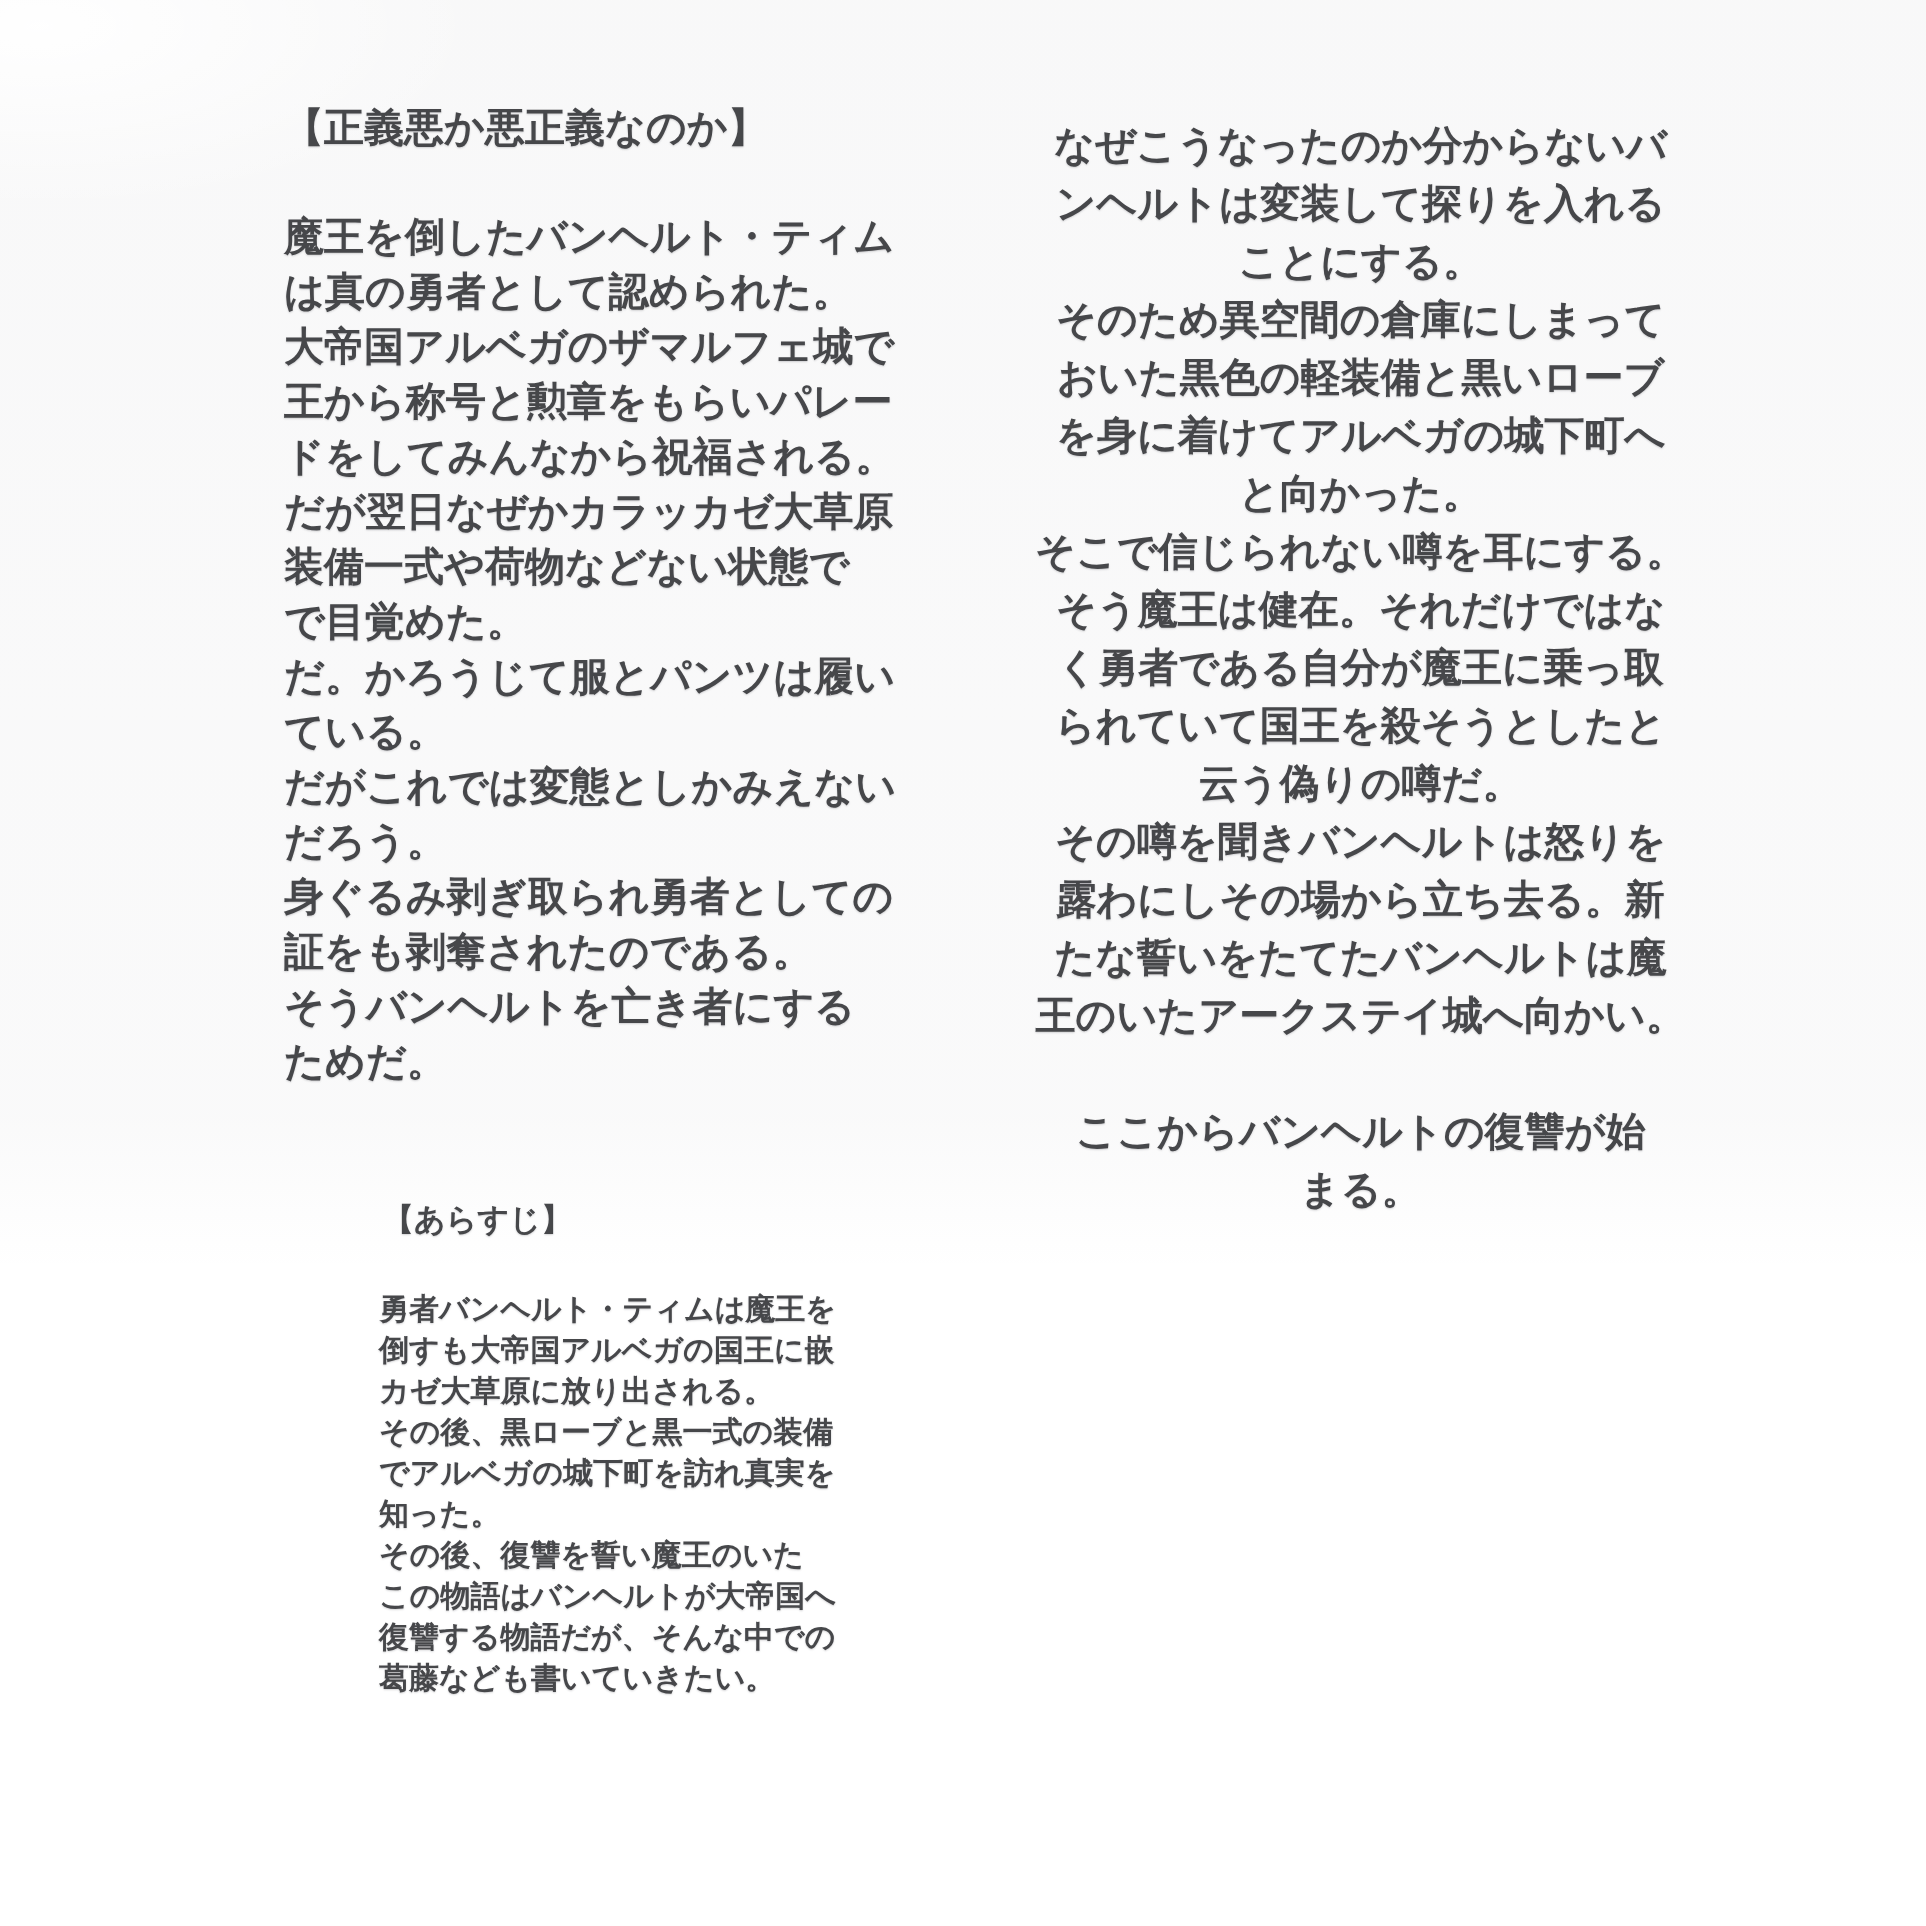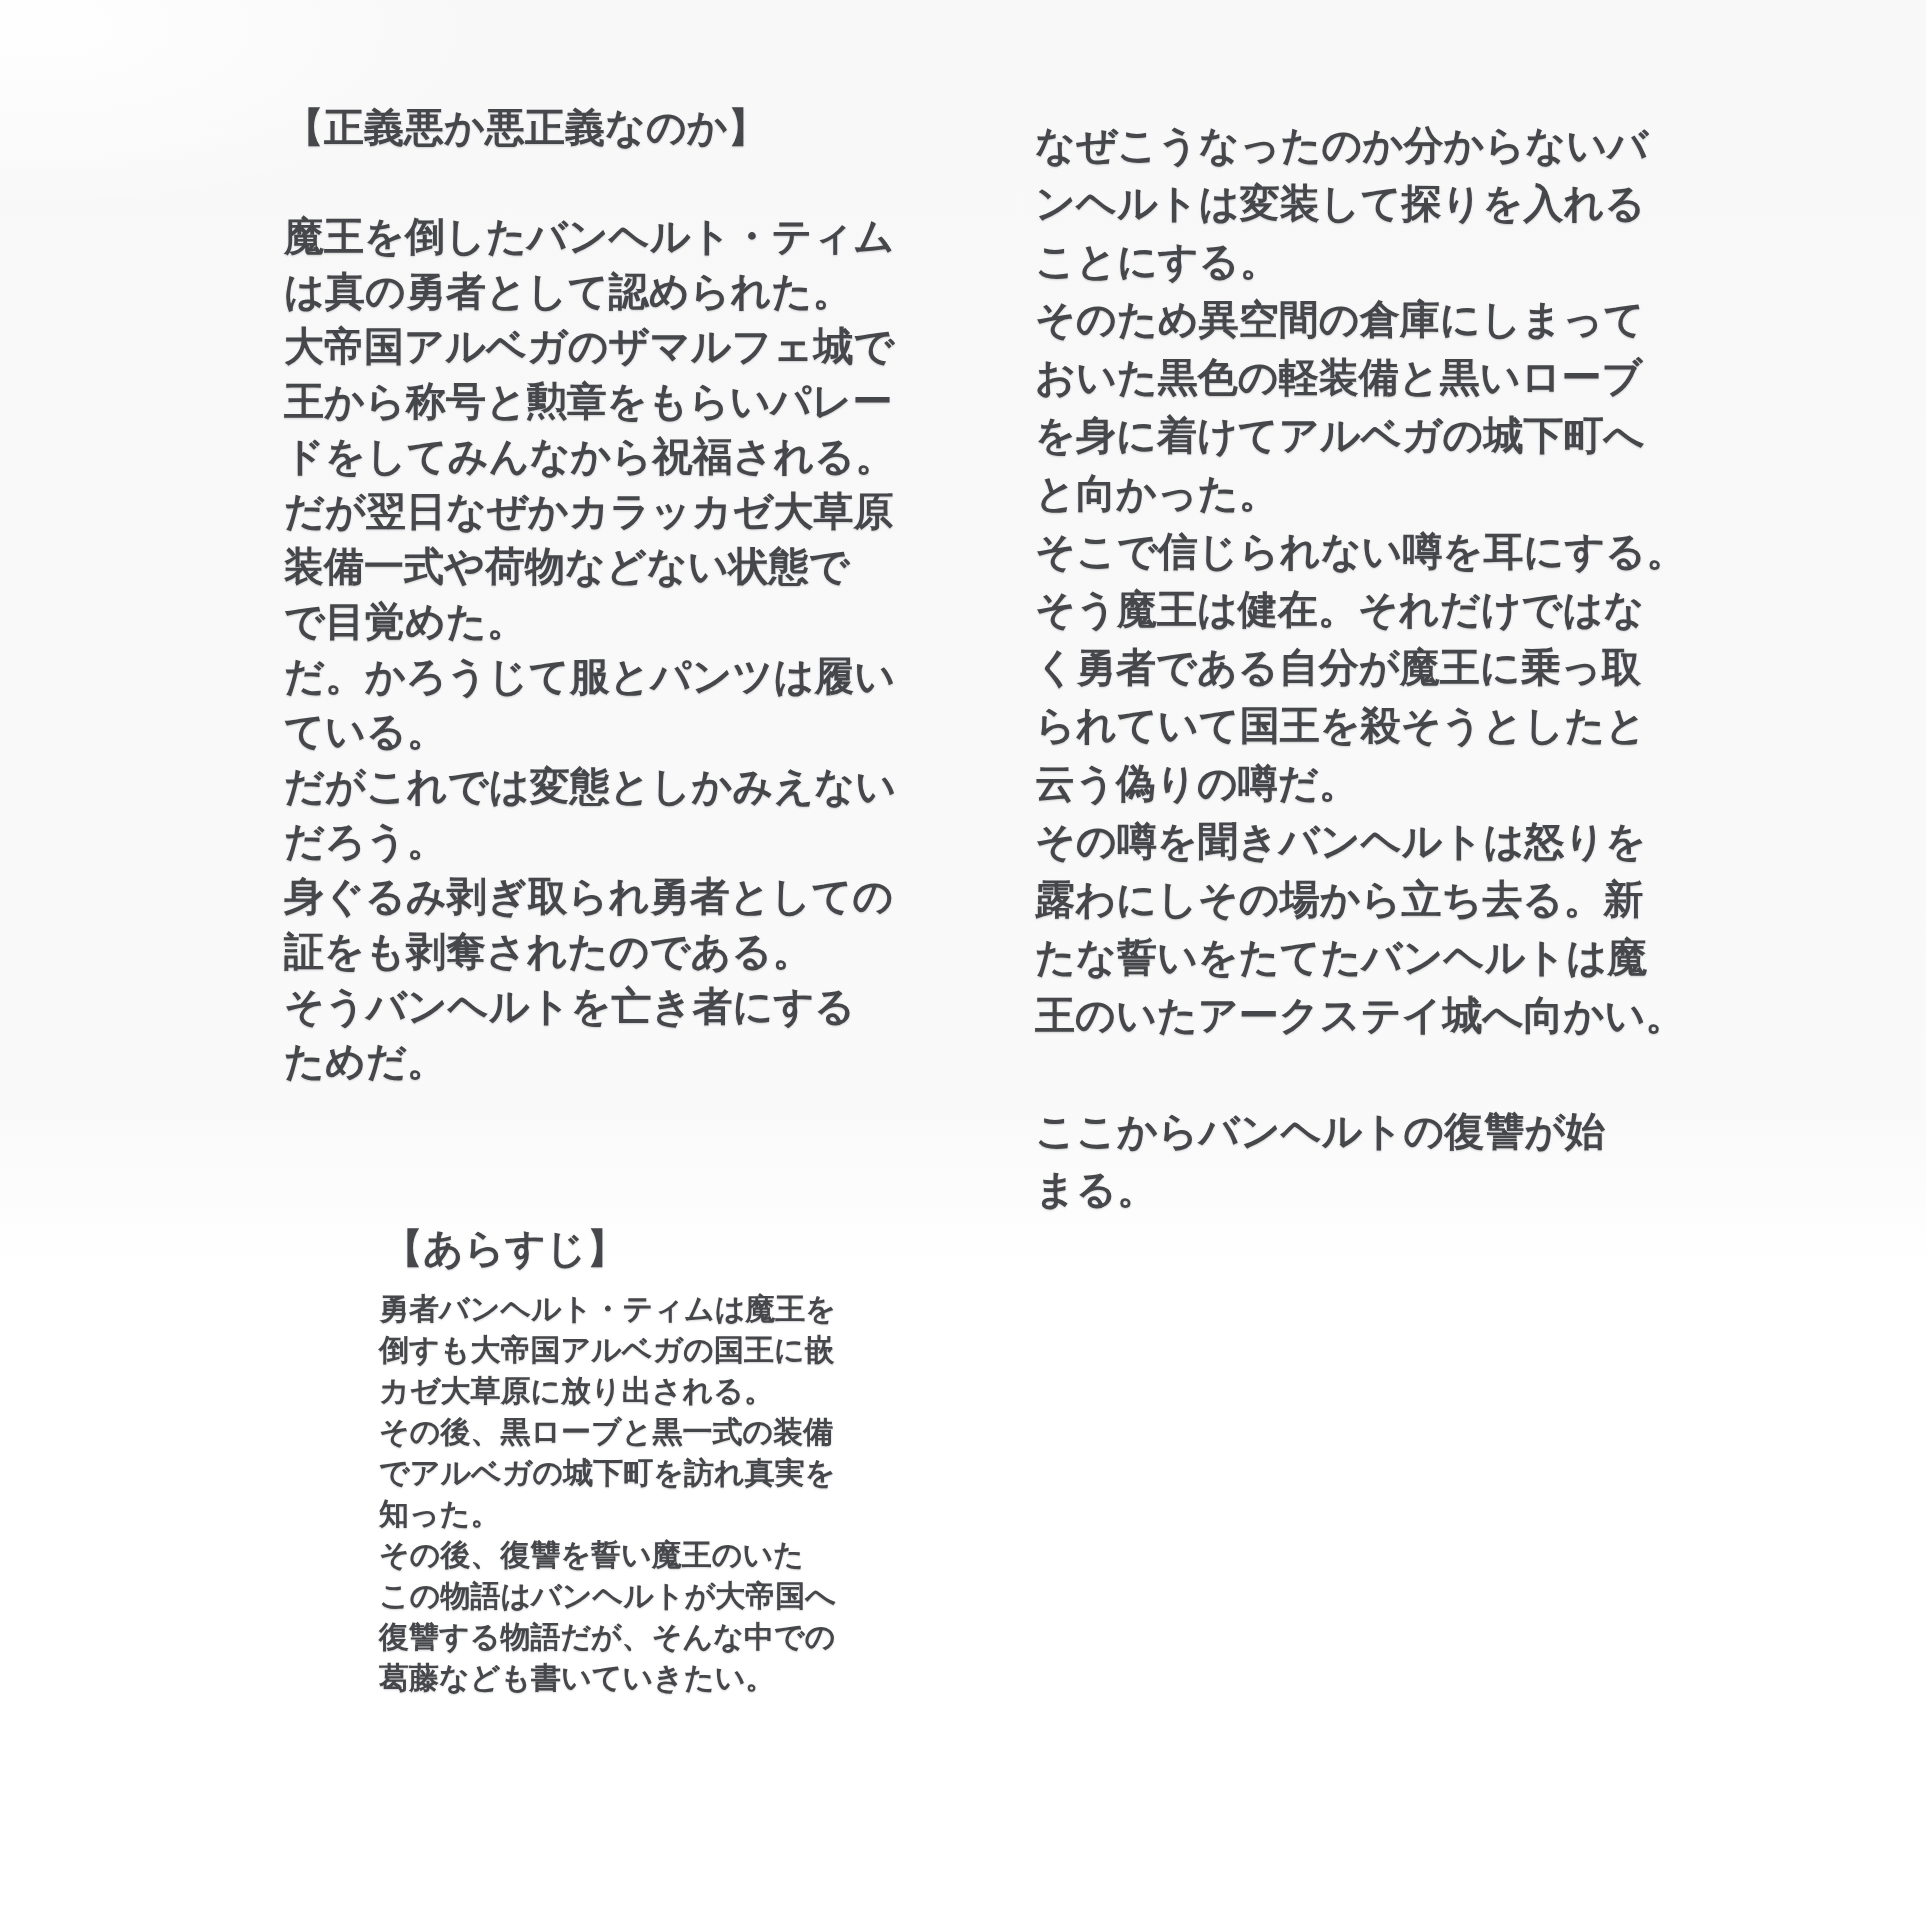--- a/index.html
+++ b/index.html
@@ -52,24 +52,25 @@
   }
   .left-body{
     left:284px; top:209px;
     font-size:40px;
     line-height:55px;
   }
   .right-body{
     left:1035px; top:116px;
     font-size:40px;
     line-height:58px;
+    text-align:center;
   }
   .synopsis-heading{
-    left:383px; top:1228px;
-    font-size:40px;
+    left:383px; top:1199px;
+    font-size:31px;
     line-height:41px;
   }
   .synopsis-body{
     left:379px; top:1288px;
     font-size:30px;
     line-height:41px;
   }
   .line{ min-height:1em; }
 </style>
 </head>

